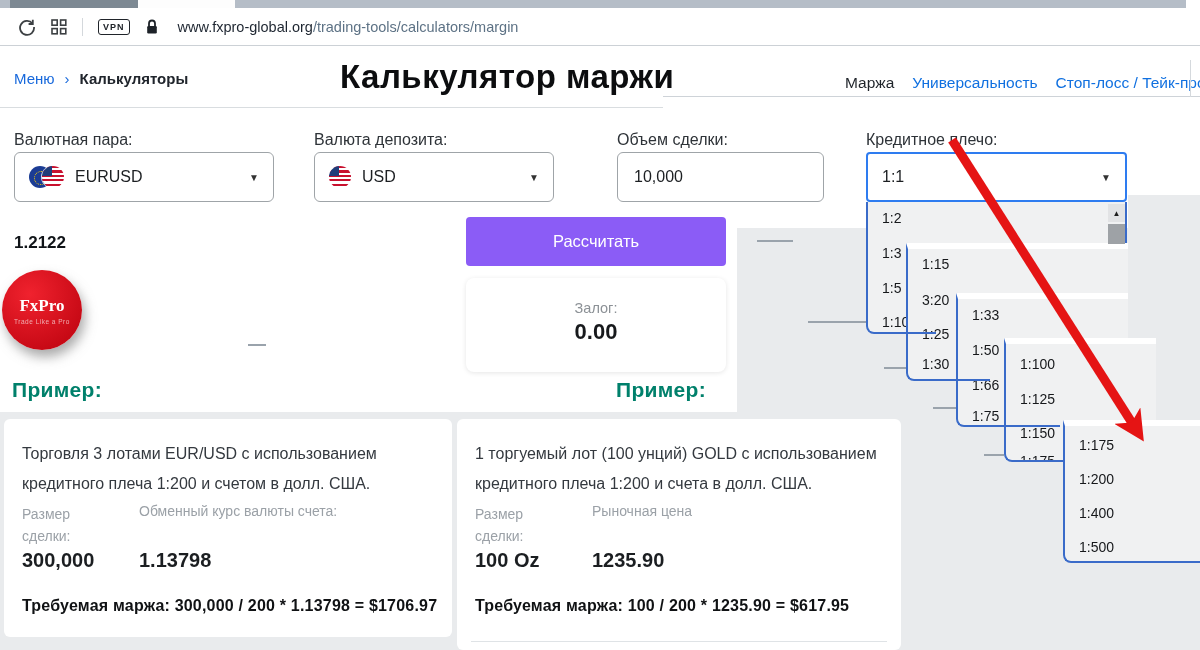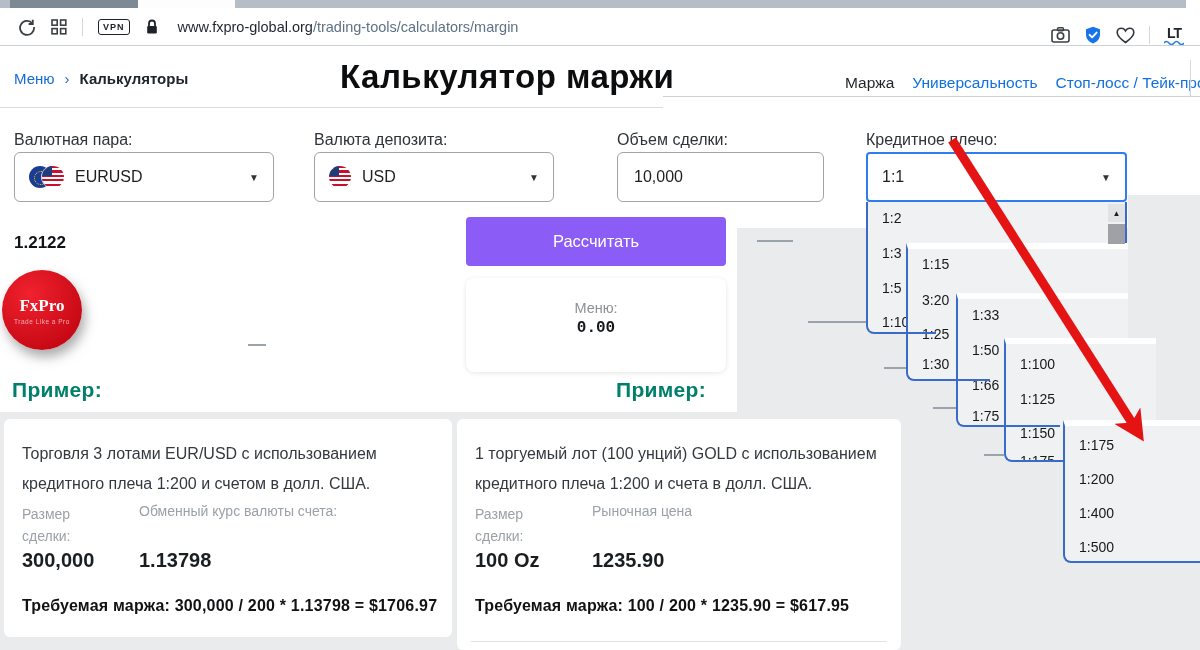--- a/index.html
+++ b/index.html
@@ -69,21 +69,21 @@
           display:flex; flex-direction:column; align-items:center; justify-content:center; }
   .logo-name { font-family:"Liberation Serif", serif; font-weight:bold; font-size:17px; color:#fff; }
   .logo-tag { font-size:6.5px; color:#f0aeb2; letter-spacing:.5px; margin-top:2px; }
 
   .calc-btn { left:466px; top:217px; width:260px; height:49px; background:#8b5cf6; border:none;
               border-radius:4px; color:#fff; font-size:16.5px; font-family:"Liberation Sans",sans-serif;
               display:flex; align-items:center; justify-content:center; cursor:pointer; }
   .result-card { left:466px; top:278px; width:260px; height:94px; background:#fff; border-radius:8px;
                  box-shadow:0 1px 5px rgba(0,0,0,.10); text-align:center; }
   .result-label { margin-top:22px; font-size:14.5px; color:#8c9196; }
-  .result-value { margin-top:3px; font-size:16px; font-weight:bold; color:#17191c;font-family:Liberation Mono, monospace; }
+  .result-value { margin-top:3px; font-size:22px; font-weight:bold; color:#17191c; }
 
   
   .dd-panel { background:#f0f1f2; border-left:2px solid #3a6bc9; border-bottom:2px solid #3a6bc9;
               border-bottom-left-radius:8px; overflow:hidden; }
   .dd-sub { border-top:6px solid #ffffff; }
   .dd-item { position:absolute; left:14px; font-size:14px; color:#16181b; }
   .p1 { left:866px; top:202px; width:261px; height:132px; z-index:10;
         border-right:2px solid #3a6bc9; border-bottom-right-radius:8px; }
   .p2 { left:906px; top:243px; width:222px; height:138px; z-index:11; }
   .p3 { left:956px; top:293px; width:172px; height:134px; z-index:12; }
@@ -144,47 +144,20 @@
     <span class="vpn-badge">VPN</span>
     <span>
       <svg class="icon" width="14" height="16" viewBox="0 0 14 16">
           <path d="M4 7 V4.5 A3 3 0 0 1 10 4.5 V7" fill="none" stroke="#1d2228" stroke-width="1.8"></path>
           <rect x="2.2" y="7" width="9.6" height="7.5" rx="1.2" fill="#1d2228"></rect>
         </svg>
     </span>
     <span class="url">
       <span class="host">www.fxpro-global.org</span><span class="path">/trading-tools/calculators/margin</span>
     </span>
-    <span class="tb-right">
-      <span>
-        <svg class="icon" width="19" height="16" viewBox="0 0 19 16">
-            <rect x="1" y="3" width="17" height="12" rx="2" fill="none" stroke="#3c4043" stroke-width="1.6"></rect>
-            <rect x="6.5" y="0.8" width="6" height="3" rx="1" fill="none" stroke="#3c4043" stroke-width="1.4"></rect>
-            <circle cx="9.5" cy="9" r="3.2" fill="none" stroke="#3c4043" stroke-width="1.6"></circle>
-          </svg>
-      </span>
-      <span>
-        <svg class="icon" width="18" height="18" viewBox="0 0 18 18">
-            <path d="M9 0.8 L16 3.2 V8.5 C16 13 13 16 9 17.4 C5 16 2 13 2 8.5 V3.2 Z" fill="#1973e8"></path>
-            <path d="M5.6 8.8 L8.1 11.3 L12.6 6.6" fill="none" stroke="#fff" stroke-width="1.9" stroke-linecap="round" stroke-linejoin="round"></path>
-          </svg>
-      </span>
-      <span>
-        <svg class="icon" width="19" height="17" viewBox="0 0 19 17">
-            <path d="M9.5 15.5 C4 11.5 1.2 8.6 1.2 5.4 C1.2 3 3 1.2 5.3 1.2 C7 1.2 8.6 2.3 9.5 3.9 C10.4 2.3 12 1.2 13.7 1.2 C16 1.2 17.8 3 17.8 5.4 C17.8 8.6 15 11.5 9.5 15.5 Z" fill="none" stroke="#33373c" stroke-width="1.6"></path>
-          </svg>
-      </span>
-      <span class="tb-sep"></span>
-      <span class="lt-wrap">
-        <span class="lt-text">LT</span>
-        <svg class="icon" width="20" height="5" viewBox="0 0 20 5">
-            <path d="M0 3 Q2.5 0 5 3 T10 3 T15 3 T20 3" fill="none" stroke="#2f7de1" stroke-width="1.6"></path>
-          </svg>
-      </span>
-    </span>
   </div>
 
   <div class="abs breadcrumb">
     <span class="bc-link">Меню</span>
     <span class="bc-sep">›</span>
     <span class="bc-current">Калькуляторы</span>
   </div>
   <div class="abs page-title">Калькулятор маржи</div>
   <div class="abs nav-tabs">
     <span class="nav-tab-active">Маржа</span>
@@ -229,21 +202,21 @@
 
   <div class="abs ccp-value">1.2122</div>
 
   <div class="abs logo">
     <span class="logo-name">FxPro</span>
     <span class="logo-tag">Trade Like a Pro</span>
   </div>
 
   <div class="abs calc-btn">Рассчитать</div>
   <div class="abs result-card">
-    <div class="result-label">Меню:</div>
+    <div class="result-label">Залог:</div>
     <div class="result-value">0.00</div>
   </div>
 
   <div class="abs dash" style="left:757px; top:240px; width:36px;"></div>
   <div class="abs dash" style="left:808px; top:321px; width:58px;"></div>
   <div class="abs dash" style="left:884px; top:367px; width:22px;"></div>
   <div class="abs dash" style="left:933px; top:407px; width:23px;"></div>
   <div class="abs dash" style="left:984px; top:454px; width:20px;"></div>
   <div class="abs dash" style="left:248px; top:344px; width:18px;"></div>
 

